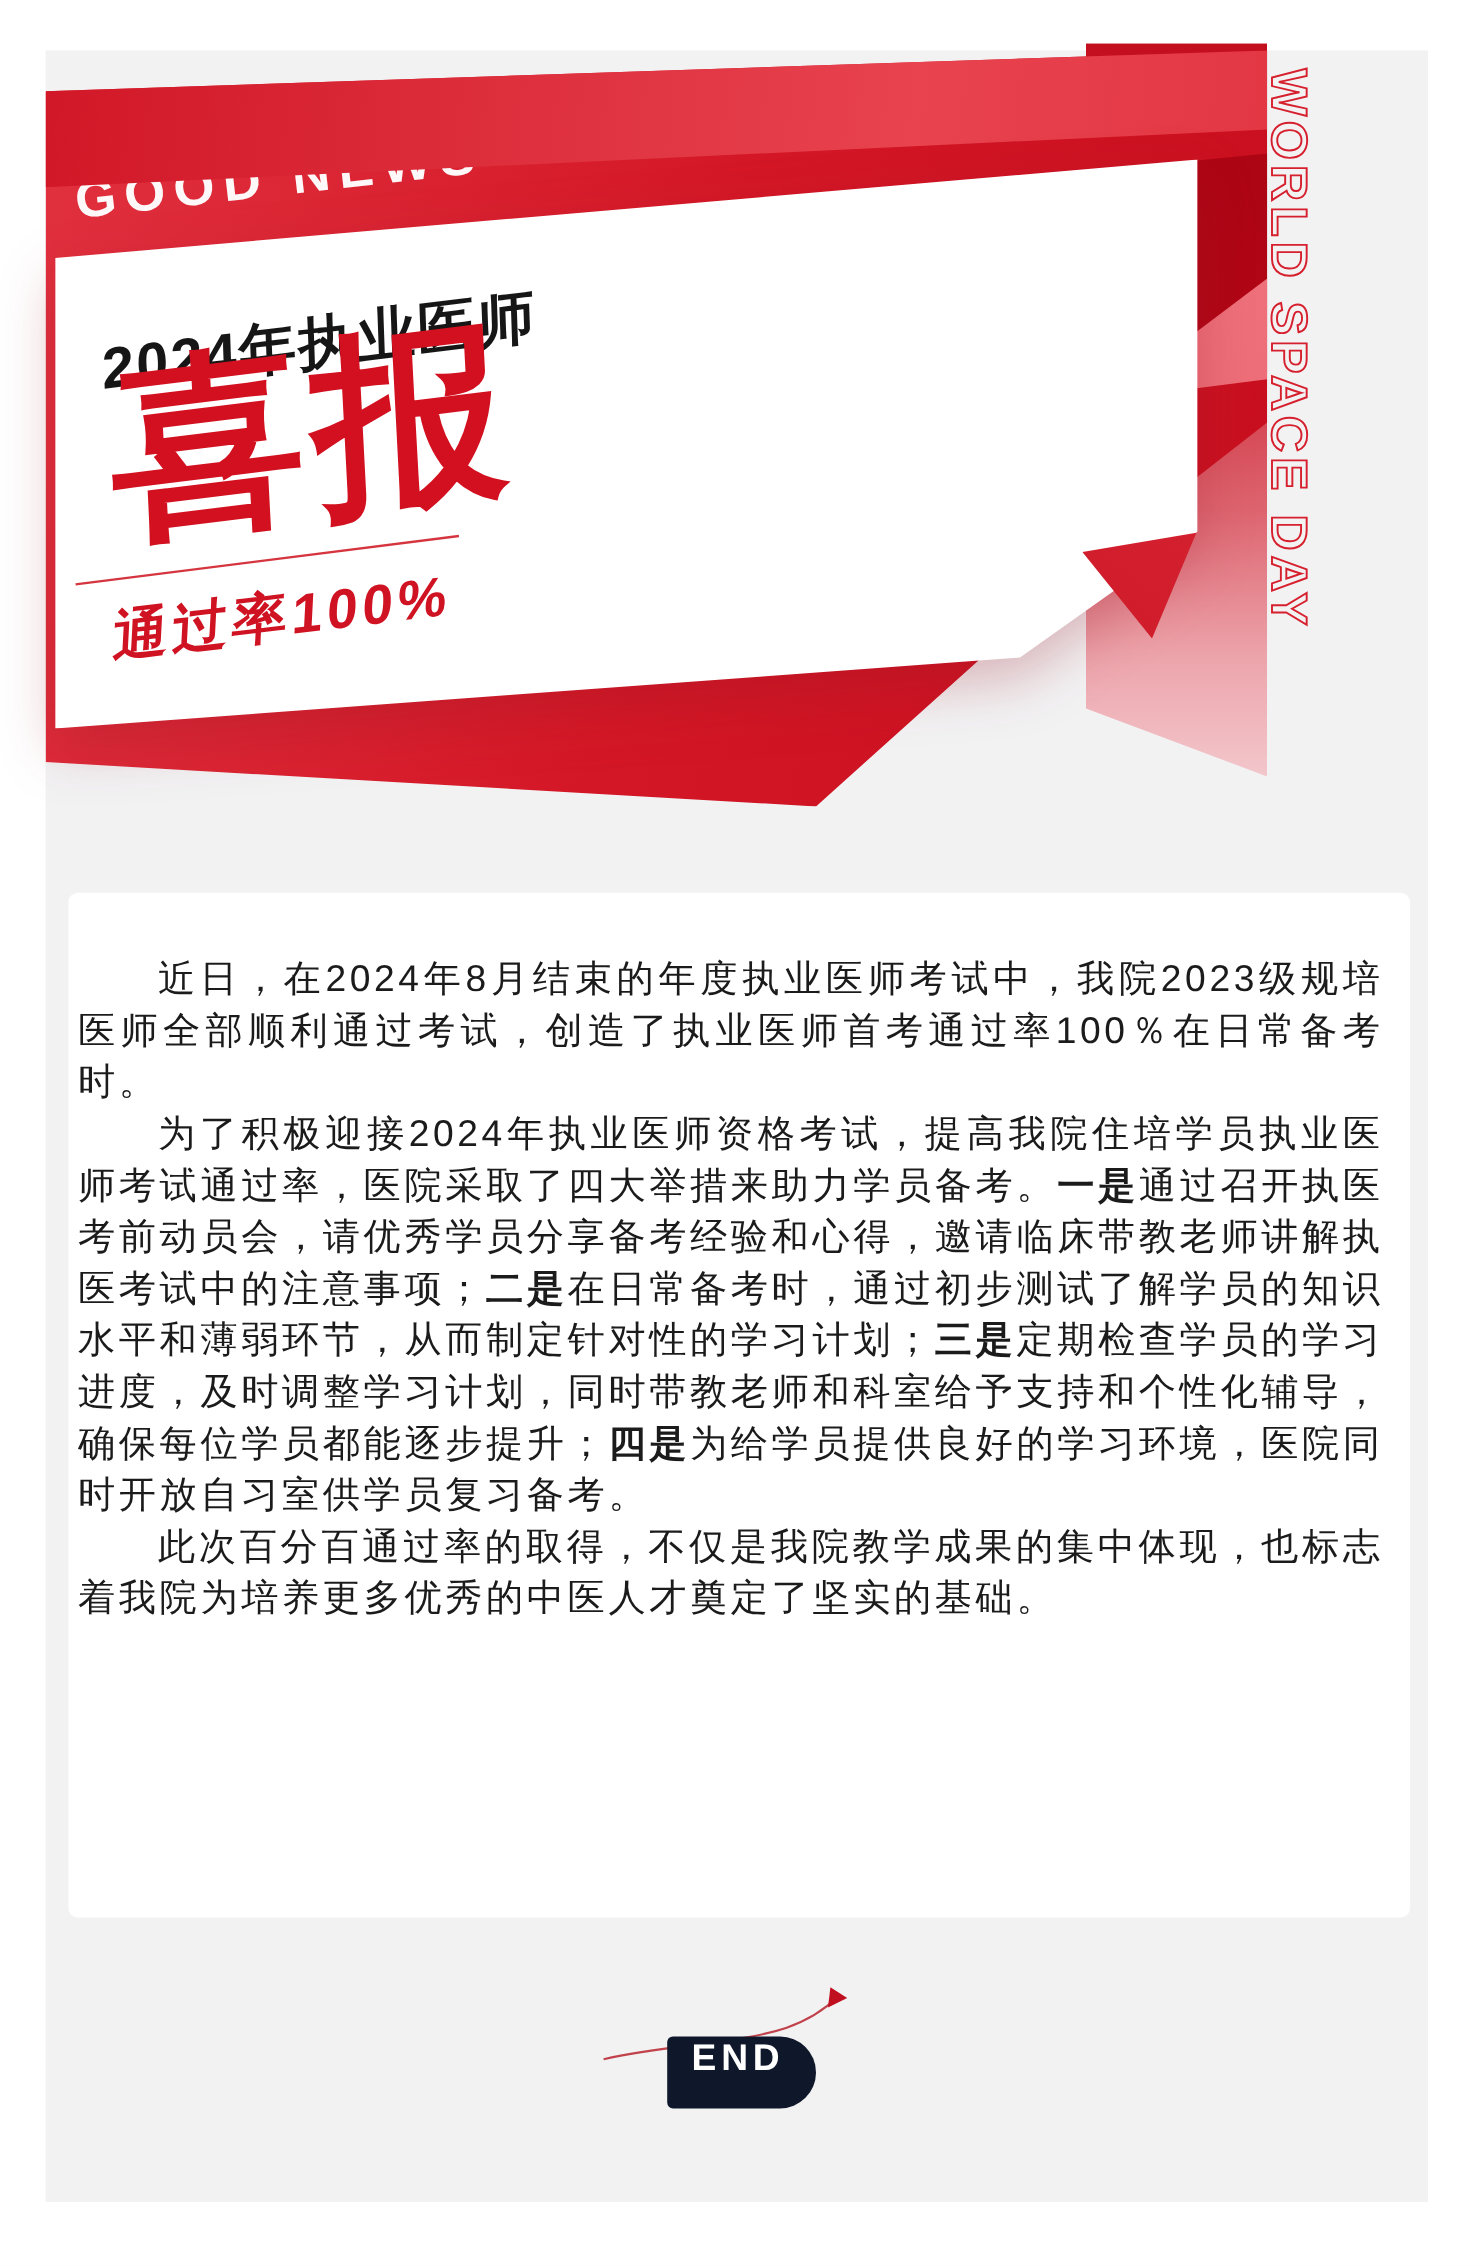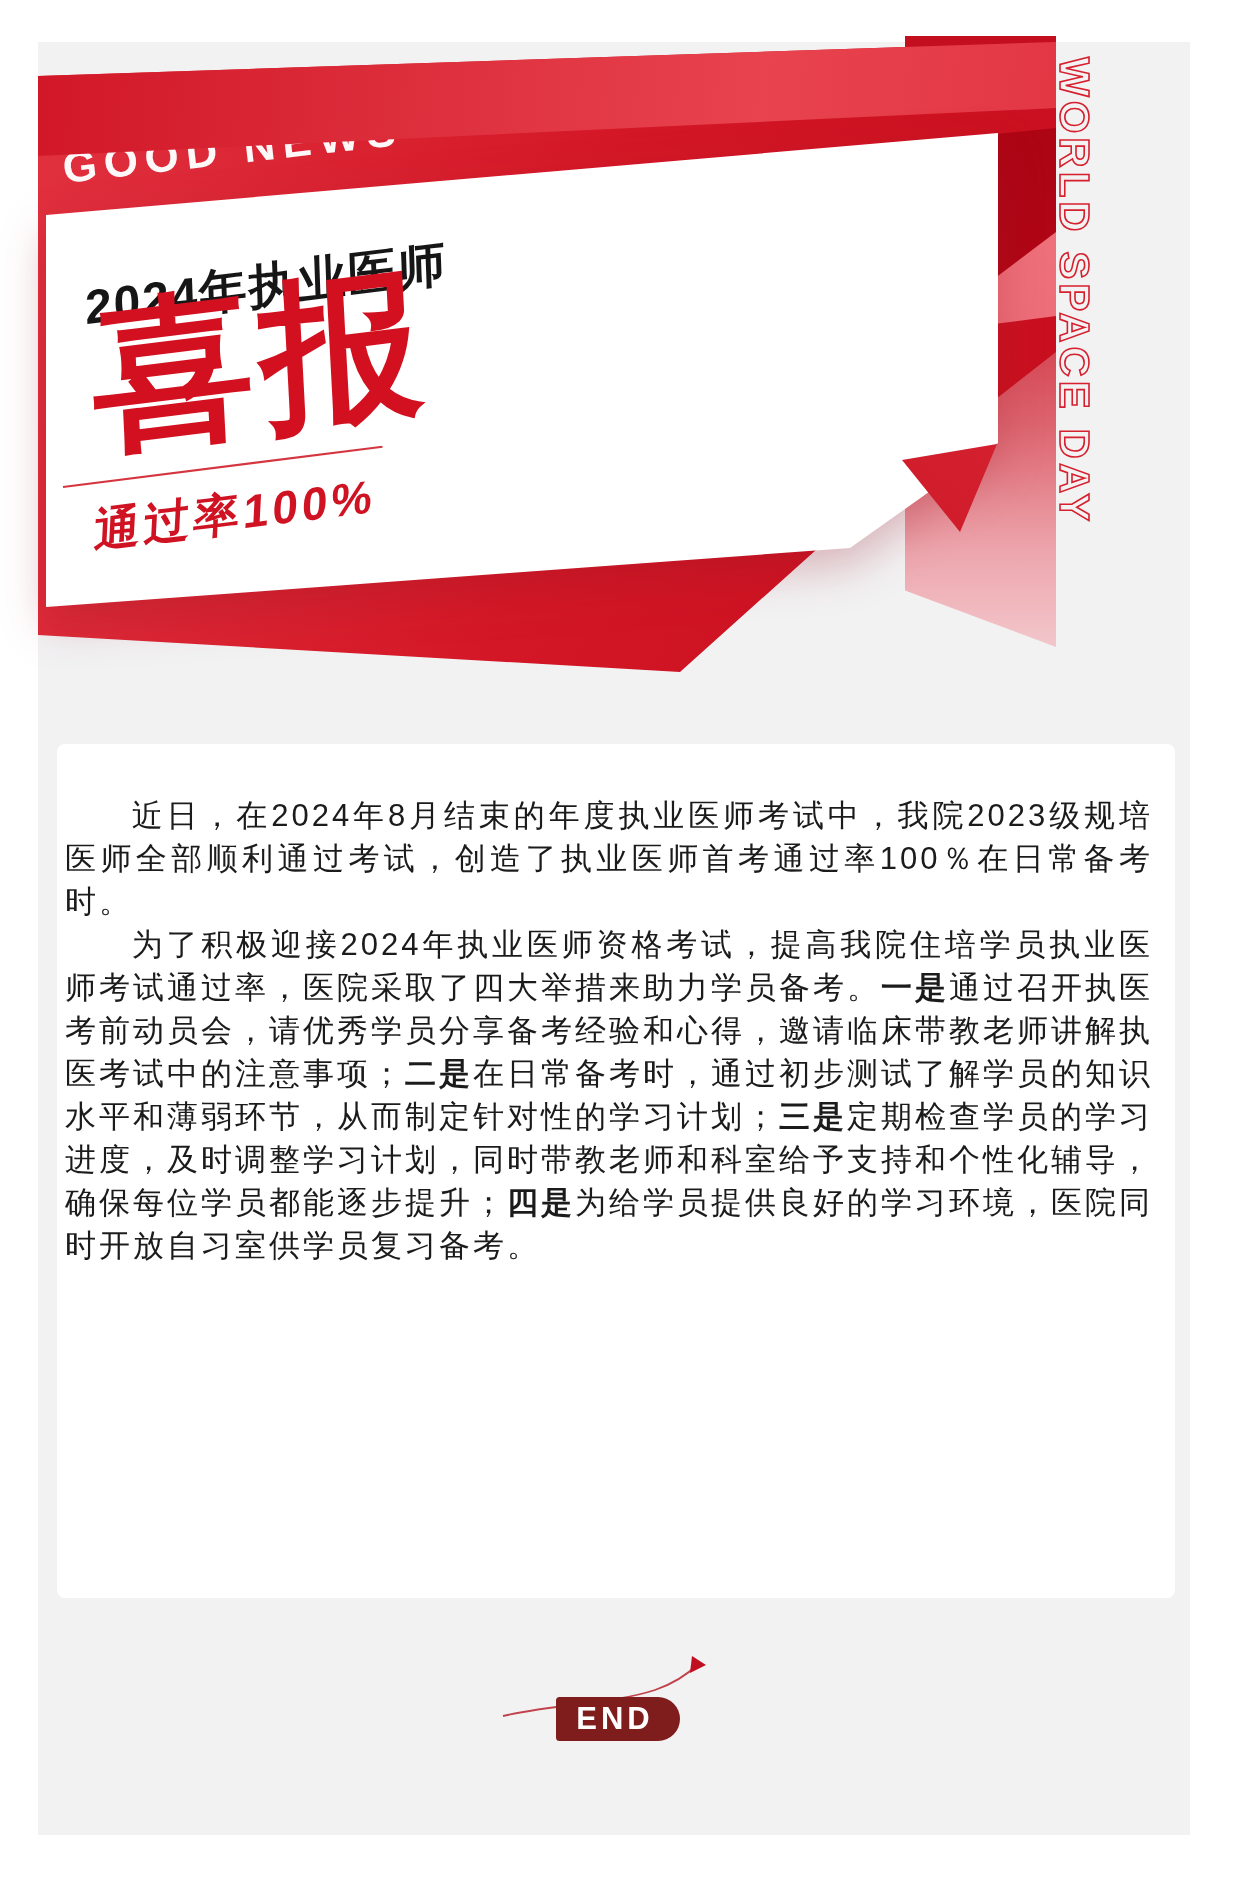--- a/index.html
+++ b/index.html
@@ -54,22 +54,22 @@
   
   .article-box{position:absolute;left:57px;top:744px;width:1118px;height:854px;
     background:#ffffff;border-radius:8px;box-sizing:border-box;
     padding:50px 22px 60px 8px;}
   .para{margin:0;text-indent:2.15em;font-size:31px;line-height:43px;letter-spacing:3px;
     color:#1b1b1b;text-align:justify;}
   .seg-bold{font-weight:700;}
 
   
   .arrow-svg{position:absolute;left:0;top:0;width:1236px;height:1888px;pointer-events:none;}
-  .end-btn{position:absolute;left:556px;top:1697px;width:124px;height:44px;background:#7f1d1d;
-    border-radius:5px 31px 31px 5px;display:flex;align-items:center;justify-content:center;}
+  .end-btn{position:absolute;left:556px;top:1697px;width:124px;height:60px;background:#0f172a;
+    border-radius:5px 31px 31px 5px;display:flex;justify-content:center;}
   .end-btn span{color:#ffffff;font-size:31px;font-weight:800;letter-spacing:4px;padding-right:6px;}
 </style>
 </head>
 <body>
 
 <div class="page">
   <div class="gray-panel"></div>
 
   <div>
     <div class="fade-column"></div>
@@ -86,20 +86,21 @@
     <div class="banner-title">喜报</div>
     <div class="banner-divider"></div>
     <div class="banner-highlight">通过率100%</div>
     <div class="side-text">WORLD SPACE DAY</div>
   </div>
 
   <div class="article-box">
     <div id="paragraphs">
         <p class="para"><span>近日，在2024年8月结束的年度执业医师考试中，我院2023级规培医师全部顺利通过考试，创造了执业医师首考通过率100％在日常备考时。</span></p>
         <p class="para"><span>为了积极迎接2024年执业医师资格考试，提高我院住培学员执业医师考试通过率，医院采取了四大举措来助力学员备考。</span><span class="seg-bold">一是</span><span>通过召开执医考前动员会，请优秀学员分享备考经验和心得，邀请临床带教老师讲解执医考试中的注意事项；</span><span class="seg-bold">二是</span><span>在日常备考时，通过初步测试了解学员的知识水平和薄弱环节，从而制定针对性的学习计划；</span><span class="seg-bold">三是</span><span>定期检查学员的学习进度，及时调整学习计划，同时带教老师和科室给予支持和个性化辅导，确保每位学员都能逐步提升；</span><span class="seg-bold">四是</span><span>为给学员提供良好的学习环境，医院同时开放自习室供学员复习备考。</span></p>
+        <p class="para"><span>此次百分百通过率的取得，不仅是我院教学成果的集中体现，也标志着我院为培养更多优秀的中医人才奠定了坚实的基础。</span></p>
       </div>
   </div>
 
   <svg class="arrow-svg" viewBox="0 0 1236 1888">
     <path d="M503,1716 C560,1703 612,1704 655,1690 C675,1683 688,1674 698,1664" fill="none" stroke="#c2424c" stroke-width="1.8"></path>
     <polygon points="692,1656 706,1665 690,1673" fill="#c00f1f"></polygon>
   </svg>
   <div class="end-btn">
     <span>END</span>
   </div>

